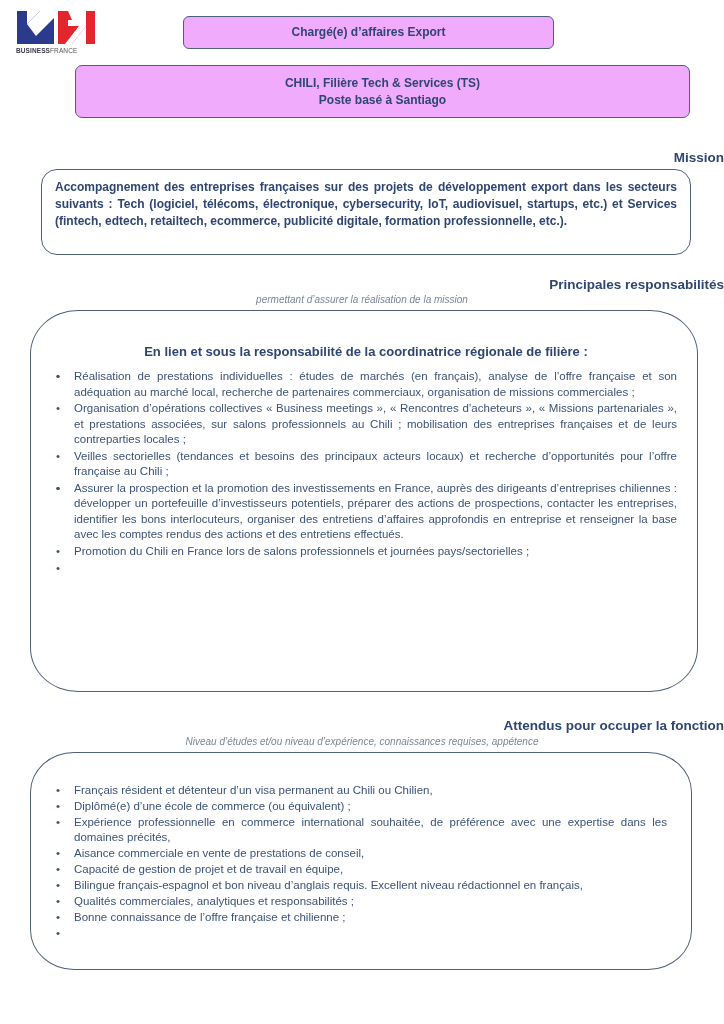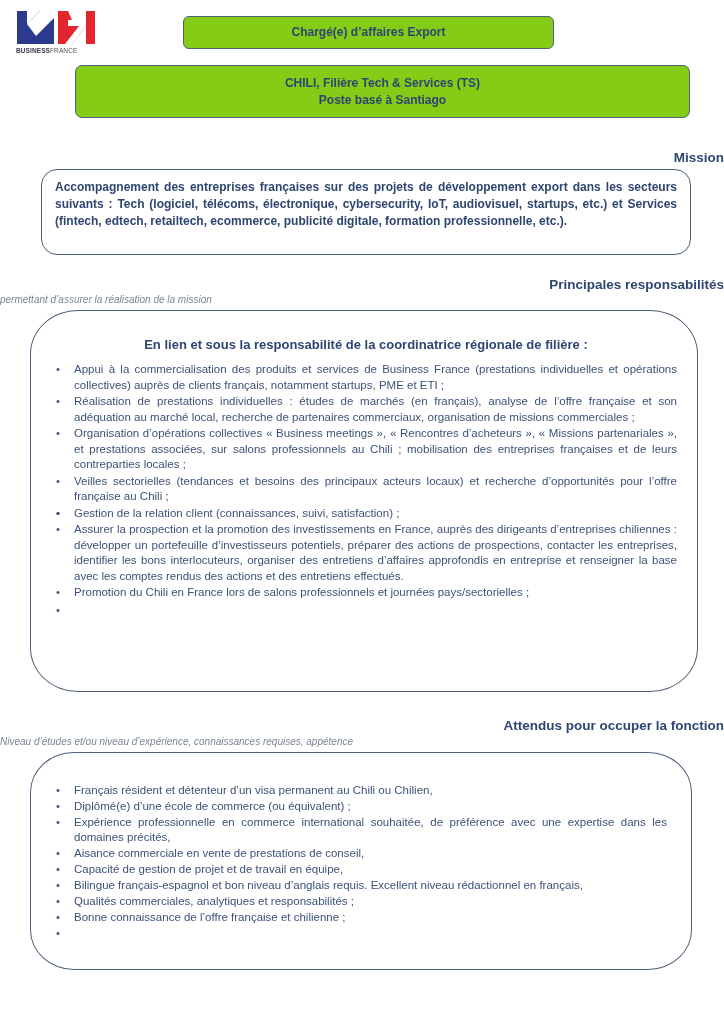--- a/index.html
+++ b/index.html
@@ -1,30 +1,30 @@
 <!DOCTYPE html>
 <html><head>
 <meta charset="utf-8">
 <style>
   html, body { margin: 0; padding: 0; background: #ffffff; }
   body { width: 724px; height: 1024px; position: relative; overflow: hidden; font-family: "Liberation Sans", sans-serif; color: #2a3f6a; }
   .logo { position: absolute; left: 16px; top: 10px; width: 80px; height: 46px; }
   .logo svg { display: block; }
   .logo-text { position: absolute; left: 0; top: 37px; font-size: 6.5px; font-weight: bold; letter-spacing: 0.1px; color: #3a3a4a; white-space: nowrap; }
   .logo-text .light { font-weight: normal; color: #555; }
-  .box { position: absolute; background: #84cc16; border: 1.5px solid #4f6079; box-sizing: border-box; text-align: center; font-weight: bold; color: #2f4670; }
+  .box { position: absolute; background: #f0abfc; border: 1.5px solid #4f6079; box-sizing: border-box; text-align: center; font-weight: bold; color: #2f4670; }
   .title-box { left: 183px; top: 16px; width: 371px; height: 33px; border-radius: 6px; font-size: 12px; line-height: 31px; }
   .loc-box { left: 51px; top: 65px; width: 615px; height: 53px; border-radius: 7px; font-size: 12px; padding-top: 9px; line-height: 17px; margin-left: 24px; }
   .section-title { position: absolute; left: 0; width: 724px; text-align: right; font-weight: bold; color: #2f4670; font-size: 13.5px; }
-  .section-sub { position: absolute; left: 0; width: 724px; text-align: left; font-style: italic; color: #7a8595; font-size: 10px; }
+  .section-sub { position: absolute; left: 0; width: 724px; text-align: center; font-style: italic; color: #7a8595; font-size: 10px; }
   .frame { position: absolute; border: 1.5px solid #4f6079; box-sizing: border-box; background: #fff; }
   .mission-frame { left: 41px; top: 169px; width: 650px; height: 86px; border-radius: 16px; padding: 9px 13px 0 13px; }
   .mission-text { font-size: 12px; font-weight: bold; color: #2f4670; text-align: justify; line-height: 17px; margin: 0; }
   .resp-frame { left: 30px; top: 310px; width: 668px; height: 382px; border-radius: 48px / 44px; padding: 26px 20px 0 24px; }
-  .resp-head { text-align: center; font-weight: bold; font-size: 13px; color: #2f4670; margin: 0 0 10px 0; }
+  .resp-head { text-align: center; font-weight: bold; font-size: 13px; color: #2f4670; margin: 7px 0 10px 0; }
   ul.bullets { list-style: none; margin: 0; padding: 0; }
   ul.bullets li { position: relative; padding-left: 19px; font-size: 11.5px; line-height: 15.6px; color: #3b5278; text-align: justify; margin: 0 0 0.8px 0; }
   ul.bullets li .dot { position: absolute; left: 1px; top: 0; color: #3b5278; }
   .req-frame { left: 30px; top: 752px; width: 662px; height: 218px; border-radius: 44px / 40px; padding: 30px 24px 0 24px; }
   .req-frame ul.bullets li { line-height: 15.2px; }
 </style>
 </head>
 <body>
 
 <div class="logo">
@@ -51,26 +51,26 @@
 <div class="section-title" style="top:150px;">Mission</div>
 <div class="frame mission-frame">
   <p class="mission-text">Accompagnement des entreprises françaises sur des projets de développement export dans les secteurs suivants : Tech (logiciel, télécoms, électronique, cybersecurity, IoT, audiovisuel, startups, etc.) et Services (fintech, edtech, retailtech, ecommerce, publicité digitale, formation professionnelle, etc.).</p>
 </div>
 
 <div class="section-title" style="top:277px;">Principales responsabilités</div>
 <div class="section-sub" style="top:294px;">permettant d’assurer la réalisation de la mission</div>
 <div class="frame resp-frame">
   <p class="resp-head">En lien et sous la responsabilité de la coordinatrice régionale de filière :</p>
   <ul class="bullets">
-    <li><span class="dot">•</span><span>Appui à la commercialisation des produits et services de Business France (prestations individuelles et opérations collectives) auprès de clients français, notamment startups, PME et ETI ;</span></li>
+    <li><span class="dot">•</span></li>
     <li><span class="dot">•</span><span>Réalisation de prestations individuelles : études de marchés (en français), analyse de l’offre française et son adéquation au marché local, recherche de partenaires commerciaux, organisation de missions commerciales ;</span></li>
     <li><span class="dot">•</span><span>Organisation d’opérations collectives « Business meetings », « Rencontres d’acheteurs », « Missions partenariales », et prestations associées, sur salons professionnels au Chili ; mobilisation des entreprises françaises et de leurs contreparties locales ;</span></li>
     <li><span class="dot">•</span><span>Veilles sectorielles (tendances et besoins des principaux acteurs locaux) et recherche d’opportunités pour l’offre française au Chili ;</span></li>
     <li><span class="dot">•</span></li>
-    <li><span class="dot">•</span><span>Gestion de la relation client (connaissances, suivi, satisfaction) ;</span></li>
+    <li><span class="dot">•</span></li>
     <li><span class="dot">•</span><span>Assurer la prospection et la promotion des investissements en France, auprès des dirigeants d’entreprises chiliennes : développer un portefeuille d’investisseurs potentiels, préparer des actions de prospections, contacter les entreprises, identifier les bons interlocuteurs, organiser des entretiens d’affaires approfondis en entreprise et renseigner la base avec les comptes rendus des actions et des entretiens effectués.</span></li>
     <li><span class="dot">•</span><span>Promotion du Chili en France lors de salons professionnels et journées pays/sectorielles ;</span></li>
     <li style="margin-top:2px;"><span class="dot">•</span></li>
   </ul>
 </div>
 
 <div class="section-title" style="top:718px;">Attendus pour occuper la fonction</div>
 <div class="section-sub" style="top:736px;">Niveau d’études et/ou niveau d’expérience, connaissances requises, appétence</div>
 <div class="frame req-frame">
   <ul class="bullets">

